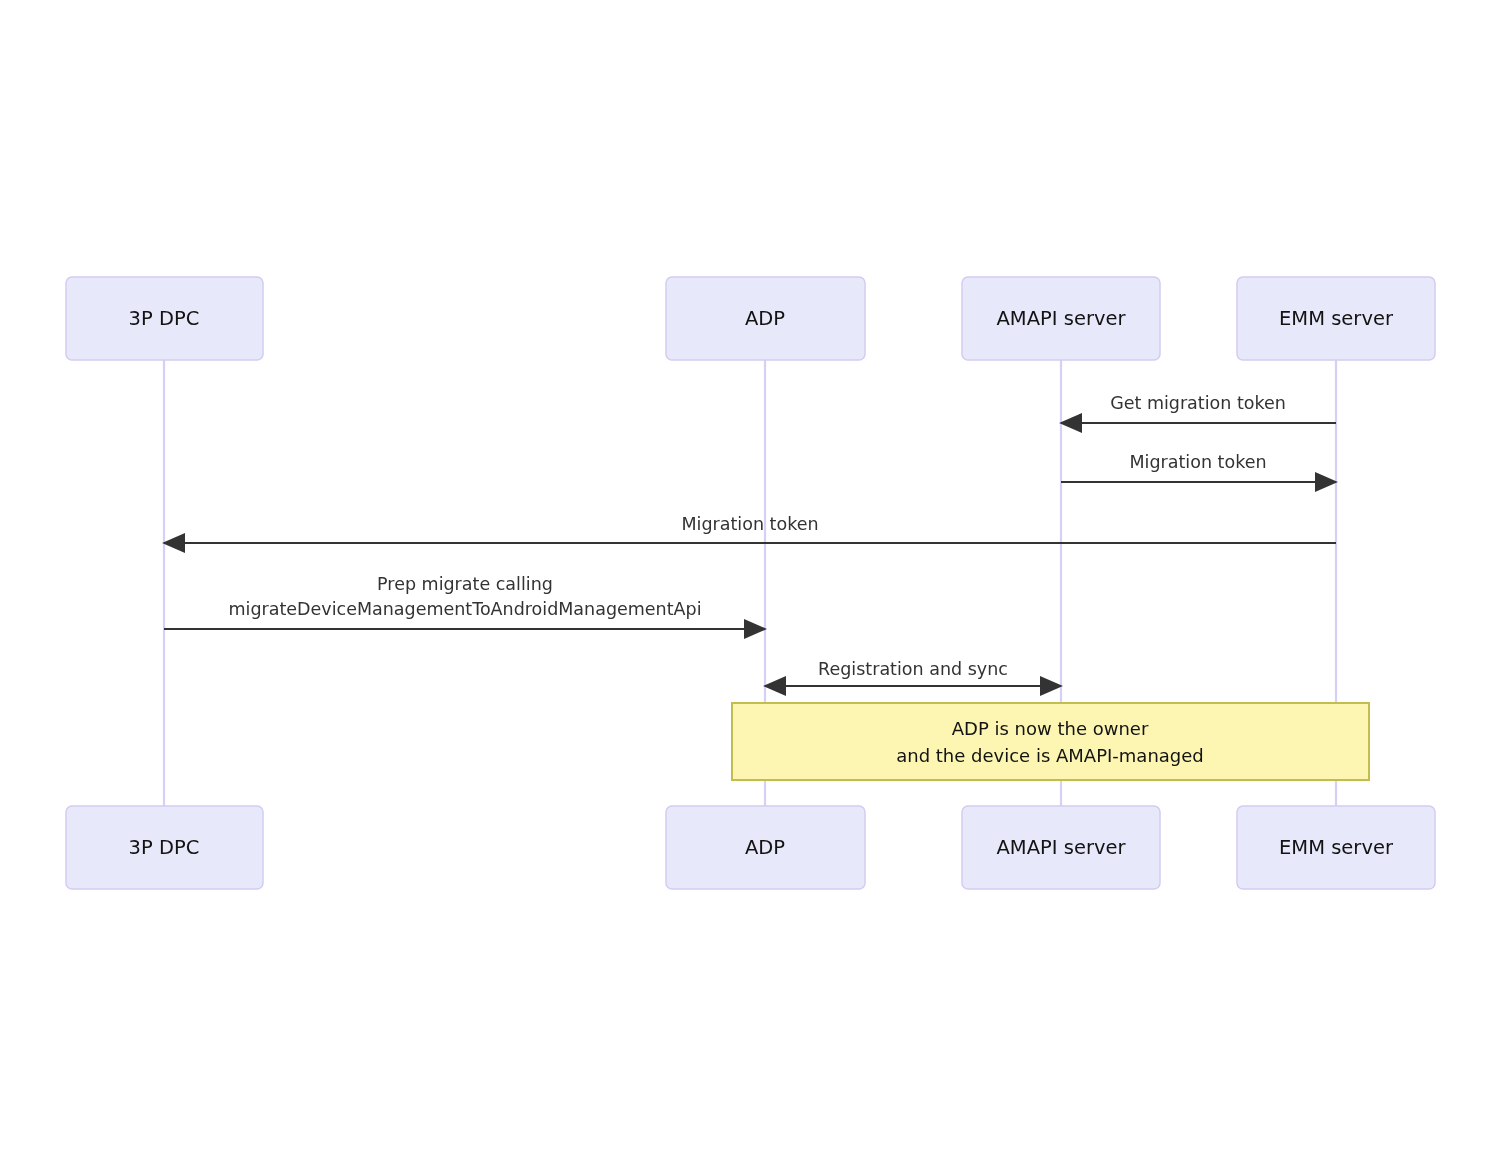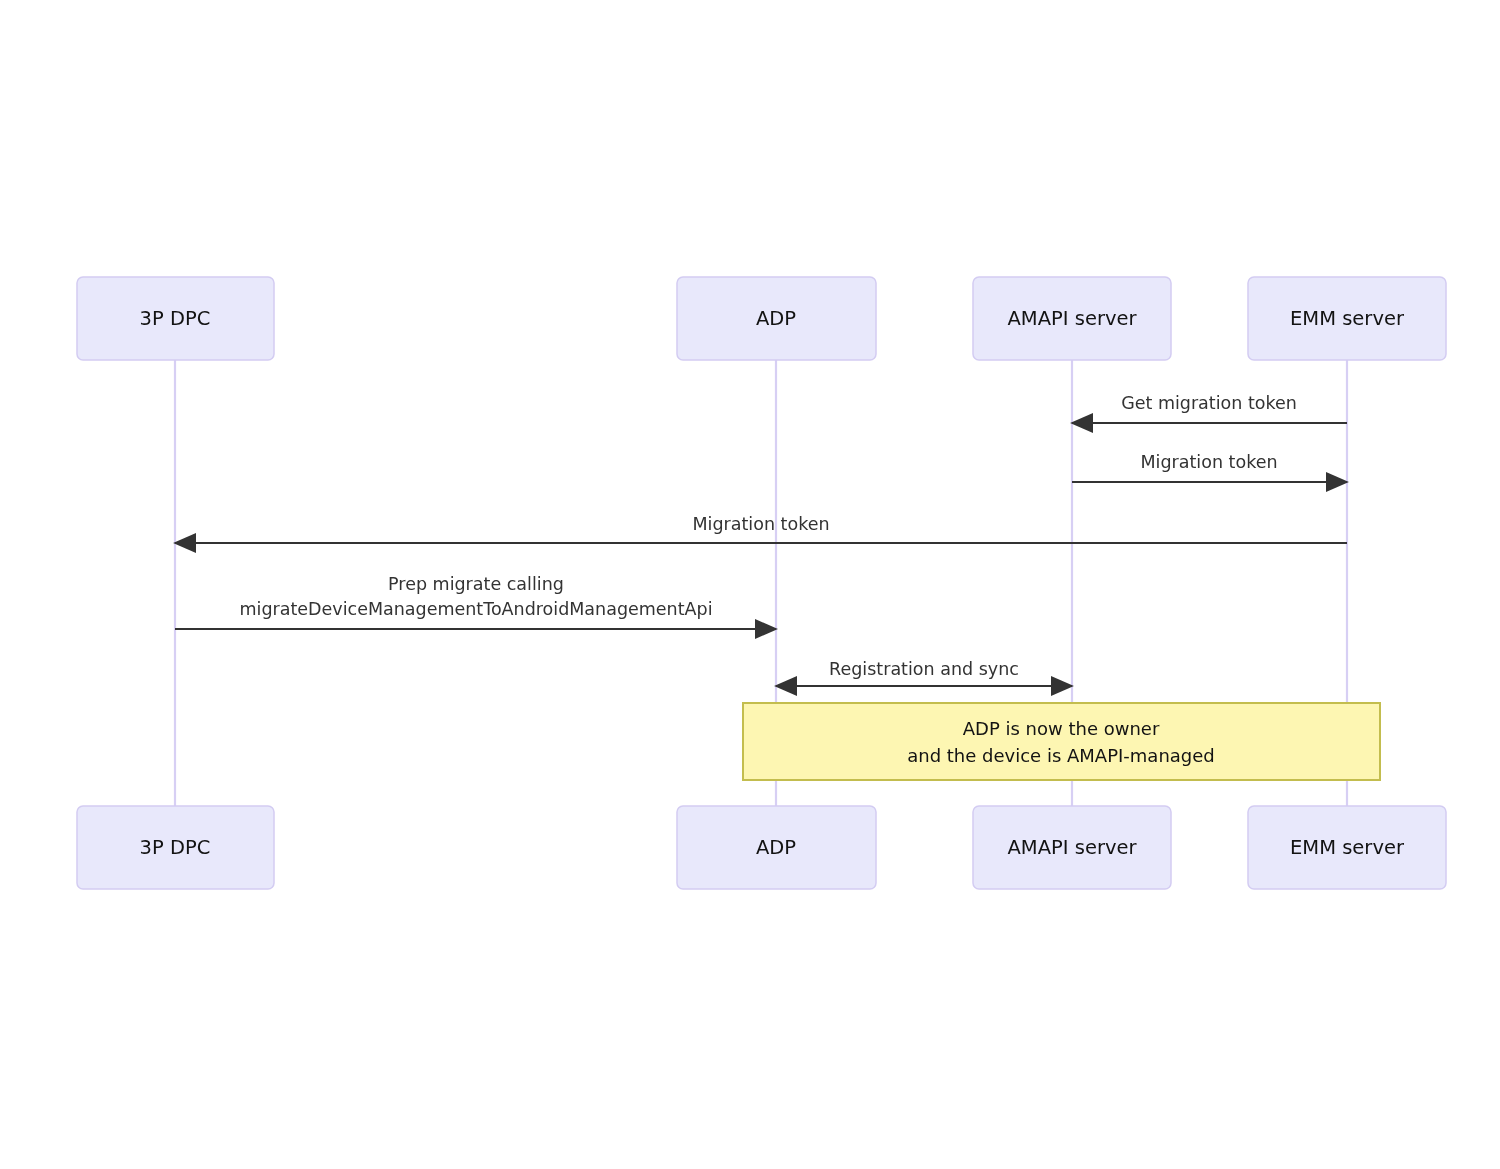--- a/index.html
+++ b/index.html
@@ -10,21 +10,21 @@
   }
   body {
     width: 1500px;
     height: 1169px;
     position: relative;
     overflow: hidden;
     font-family: "DejaVu Sans", "Liberation Sans", sans-serif;
   }
   #diagram-root {
     position: absolute;
-    left: 11px;
+    left: 0;
     top: 0;
     width: 1208px;
     height: 1169px;
   }
   svg.seq-canvas {
     display: block;
     width: 1500px;
     height: 1169px;
   }
   .actor-box {

